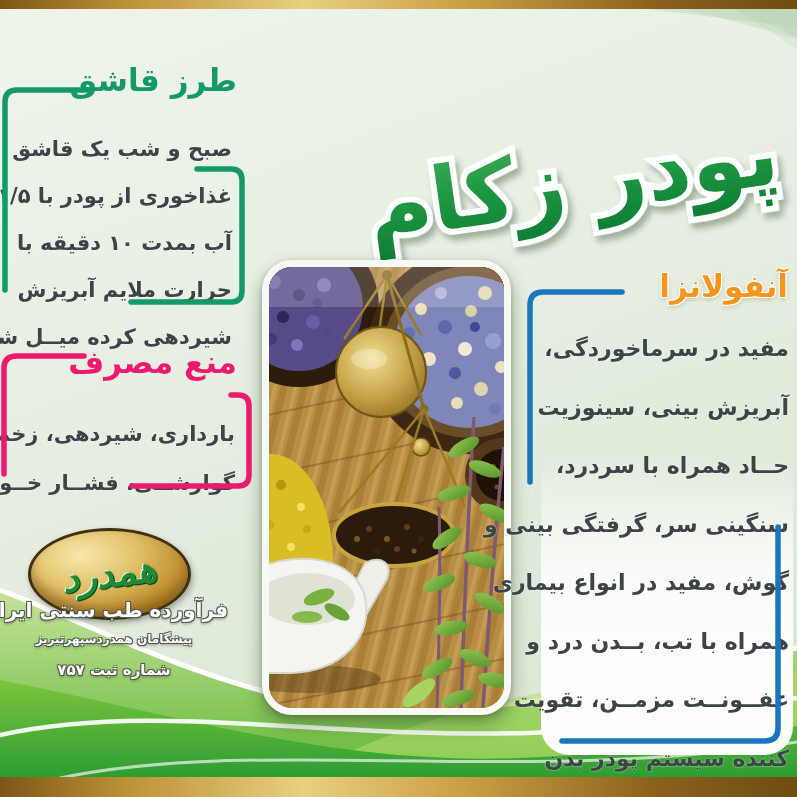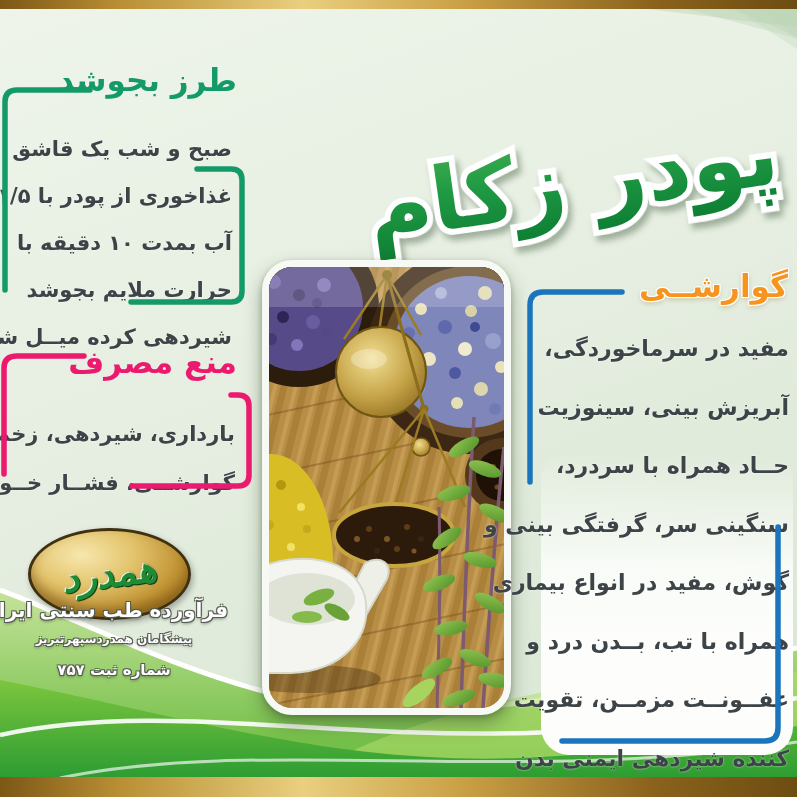--- a/index.html
+++ b/index.html
@@ -252,46 +252,46 @@
         <path d="M-8,300 C30,284 86,290 96,330 C104,372 72,404 22,406 L-8,406 Z" fill="#f4f5f0" stroke="#d5dacc" stroke-width="2"></path>
         <ellipse cx="38" cy="332" rx="48" ry="26" fill="#dfe3d6"></ellipse>
         <ellipse cx="50" cy="330" rx="16" ry="7" transform="rotate(-20 50 330)" fill="#79b140"></ellipse>
         <ellipse cx="68" cy="345" rx="14" ry="6" transform="rotate(30 68 345)" fill="#6aa238"></ellipse>
         <ellipse cx="38" cy="350" rx="15" ry="6" fill="#85bb4a"></ellipse>
       </g>
       <rect width="235" height="40" fill="rgba(255,255,255,.18)"></rect>
     </svg>
   </div>
 
-  <div id="usage-heading" class="heading">طرز بجوشد</div>
+  <div id="usage-heading" class="heading">طرز قاشق</div>
   <div id="contra-heading" class="heading">منع مصرف</div>
-  <div id="props-heading" class="heading">گوارشــی</div>
+  <div id="props-heading" class="heading">آنفولانزا</div>
 
   <div id="usage-body" class="body-col">
     <div>صبح و شب یک قاشق</div>
     <div>غذاخوری از پودر با ۱/۵</div>
     <div>آب بمدت ۱۰ دقیقه با</div>
-    <div>حرارت ملایم بجوشد</div>
+    <div>حرارت ملایم آبریزش</div>
     <div>شیردهی کرده میــل شود</div>
   </div>
 
   <div id="contra-body" class="body-col">
     <div>بارداری، شیردهی، زخم های</div>
     <div>گوارشــی، فشــار خــون بــالا</div>
   </div>
 
   <div id="props-body" class="body-col">
     <div>مفید در سرماخوردگی،</div>
     <div>آبریزش بینی، سینوزیت</div>
     <div>حــاد همراه با سردرد،</div>
     <div>سنگینی سر، گرفتگی بینی و</div>
     <div>گوش، مفید در انواع بیماری</div>
     <div>همراه با تب، بــدن درد و</div>
     <div>عفــونــت مزمــن، تقویت</div>
-    <div>کننده شیردهی ایمنی بدن</div>
+    <div>کننده سیستم پودر بدن</div>
   </div>
 
   <svg class="overlay-svg" width="797" height="797" viewBox="0 0 797 797">
     <g fill="none" stroke-linecap="round" stroke-linejoin="round">
       <path d="M90,90 L17,90 Q5,90 5,102 L5,290" stroke="#149a69" stroke-width="5.5"></path>
       <path d="M197,169 L231,169 Q242,169 242,180 L242,291 Q242,302 231,302 L131,302" stroke="#149a69" stroke-width="5.5"></path>
       <path d="M84,356 L17,356 Q4,356 4,368 L4,474" stroke="#ec1a6e" stroke-width="5.5"></path>
       <path d="M231,395 L238,395 Q249,395 249,406 L249,475 Q249,486 238,486 L132,486" stroke="#ec1a6e" stroke-width="5.5"></path>
       <path d="M622,292 L543,292 Q530,292 530,305 L530,482" stroke="#1b75bc" stroke-width="5.5"></path>
       <path d="M778,527 L778,728 Q778,741 765,741 L562,741" stroke="#1b75bc" stroke-width="5.5"></path>

